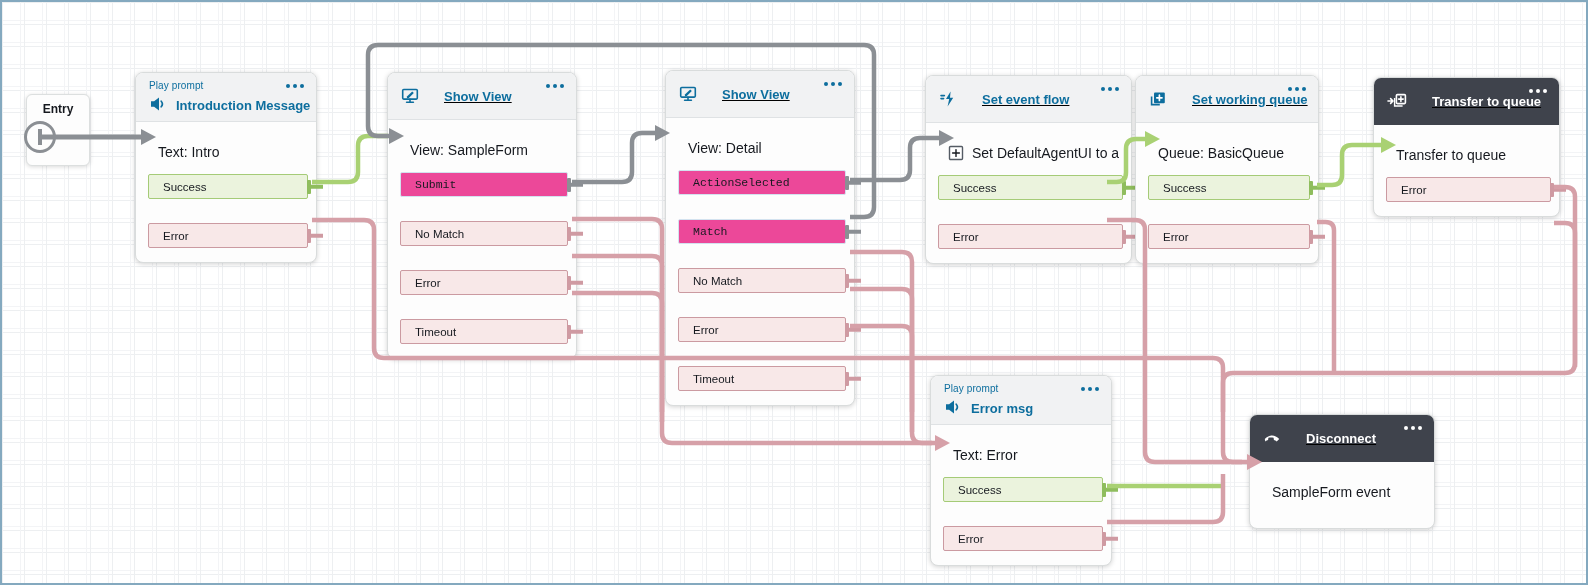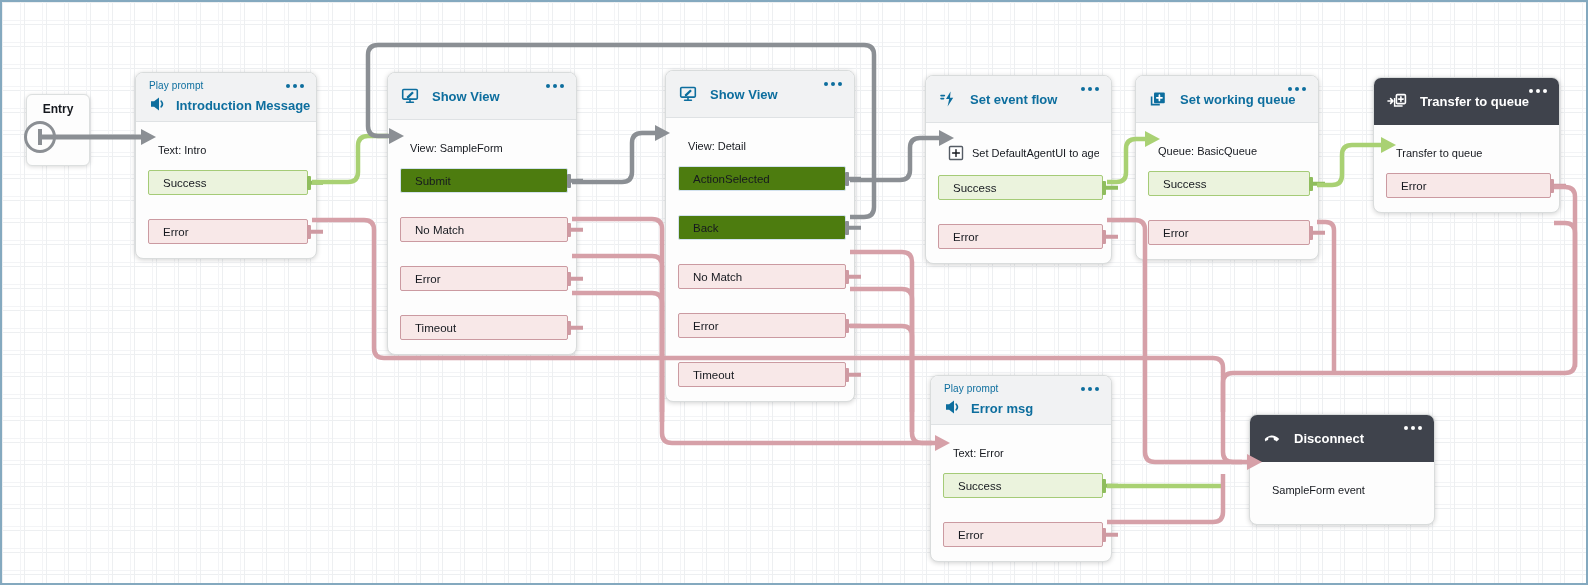--- a/index.html
+++ b/index.html
@@ -15,50 +15,50 @@
     background-position:0 0,18px 0,0 0,0 18px;
   }
   .node{
     position:absolute;background:#fdfdfd;border:1px solid #d9dcdc;border-radius:8px;
     box-shadow:0 1px 5px rgba(0,0,0,.18);padding-bottom:14px;z-index:1;box-sizing:border-box;
   }
   .hdr{
     position:relative;background:#f1f2f3;border-radius:7px 7px 0 0;
     border-bottom:1px solid #dfe2e4;min-height:47px;box-sizing:border-box;
   }
-  .hdr.plain{display:flex;align-items:center;gap:13px;padding:0 13px;}
+  .hdr.plain{display:flex;align-items:center;gap:25px;padding:0 13px;text-decoration:underline;}
   .hdr.withcat{padding:7px 13px 8px;}
   .node.dark .hdr{background:#3f434c;border-bottom:1px solid #3f434c;}
   .cat{font-size:10px;font-weight:normal;color:#0d6e9e;letter-spacing:.1px;}
   .titlerow{display:flex;align-items:flex-end;gap:9px;margin-top:4px;}
   .title{font-size:13px;font-weight:bold;color:#0d6e9e;white-space:nowrap;}
   .node.dark .title{color:#fff;}
   .icon{display:flex;align-items:center;flex:0 0 auto;}
   .dots{position:absolute;top:11px;right:12px;display:flex;gap:3px;cursor:pointer;}
   .dots i{width:4px;height:4px;border-radius:50%;background:#0d6e9e;display:block;}
   .node.dark .dots i{background:#fff;}
   .bodyline{
-    margin:22px 12px 14px 22px;font-size:11px;color:#16191f;display:flex;align-items:center;gap:8px;
+    margin:22px 12px 14px 22px;font-size:14px;color:#16191f;display:flex;align-items:center;gap:8px;
     white-space:nowrap;overflow:hidden;
   }
   .row{
     position:relative;height:25px;margin:0 8px 24px 12px;border-radius:2px;
     font-size:11.5px;color:#16191f;display:flex;align-items:center;padding-left:14px;
     box-sizing:border-box;border:1.5px solid transparent;white-space:nowrap;
   }
   .row:last-child{margin-bottom:0;}
   .row::before{content:"";position:absolute;right:-4px;top:50%;transform:translateY(-50%);
     width:4px;height:14px;border-radius:1px;}
   .row::after{content:"";position:absolute;right:-16px;top:50%;transform:translateY(-50%);
     width:13px;height:4.5px;}
   .row.success{background:#ebf3dd;border-color:#a5cb77;}
   .row.success::before,.row.success::after{background:#8fbd5d;}
   .row.error{background:#f8e8e8;border-color:#cb9aa1;}
   .row.error::before,.row.error::after{background:#cf9aa2;}
-  .row.neutral{background:#4d7c0f;border-color:#d3e2ef;}
+  .row.neutral{background:#ec4899;border-color:#d3e2ef;font-family:Liberation Mono, monospace;}
   .row.neutral::before,.row.neutral::after{background:#8b8f94;}
   #entry{
     position:absolute;background:#fdfdfd;border:1px solid #dcdfdf;border-radius:6px;
     box-shadow:0 1px 4px rgba(0,0,0,.15);z-index:1;text-align:center;box-sizing:border-box;
   }
   #entry .elabel{font-size:12px;font-weight:bold;color:#16191f;padding-top:7px;}
   #edges{position:absolute;left:0;top:0;z-index:2;pointer-events:none;}
 </style>
 </head>
 <body>
@@ -175,33 +175,33 @@
           <i></i>
         </span>
       </div>
       <div class="bodyline">
         <span>View: Detail</span>
       </div>
       <div class="row neutral">
         <span>ActionSelected</span>
       </div>
       <div class="row neutral">
-        <span>Back</span>
+        <span>Match</span>
       </div>
       <div class="row error">
         <span>No Match</span>
       </div>
       <div class="row error">
         <span>Error</span>
       </div>
       <div class="row error">
         <span>Timeout</span>
       </div>
     </div>
-    <div class="node" style="left: 923px; top: 73px; width: 187px;">
+    <div class="node" style="left: 923px; top: 73px; width: 207px;">
       <div class="hdr plain">
         <span class="icon">
           <svg width="18" height="18" viewBox="0 0 18 18">
             <path d="M2 5.6h3.4M2 8.6h2.6" stroke="#0d6e9e" stroke-width="1.6" stroke-linecap="round"></path>
             <path d="M11.6 1.6 7 9h3.2L8.6 16.4l5.6-8.6h-3.2z" fill="#0d6e9e"></path>
           </svg>
         </span>
         <span class="title">Set event flow</span>
         <span class="dots">
           <i></i>

